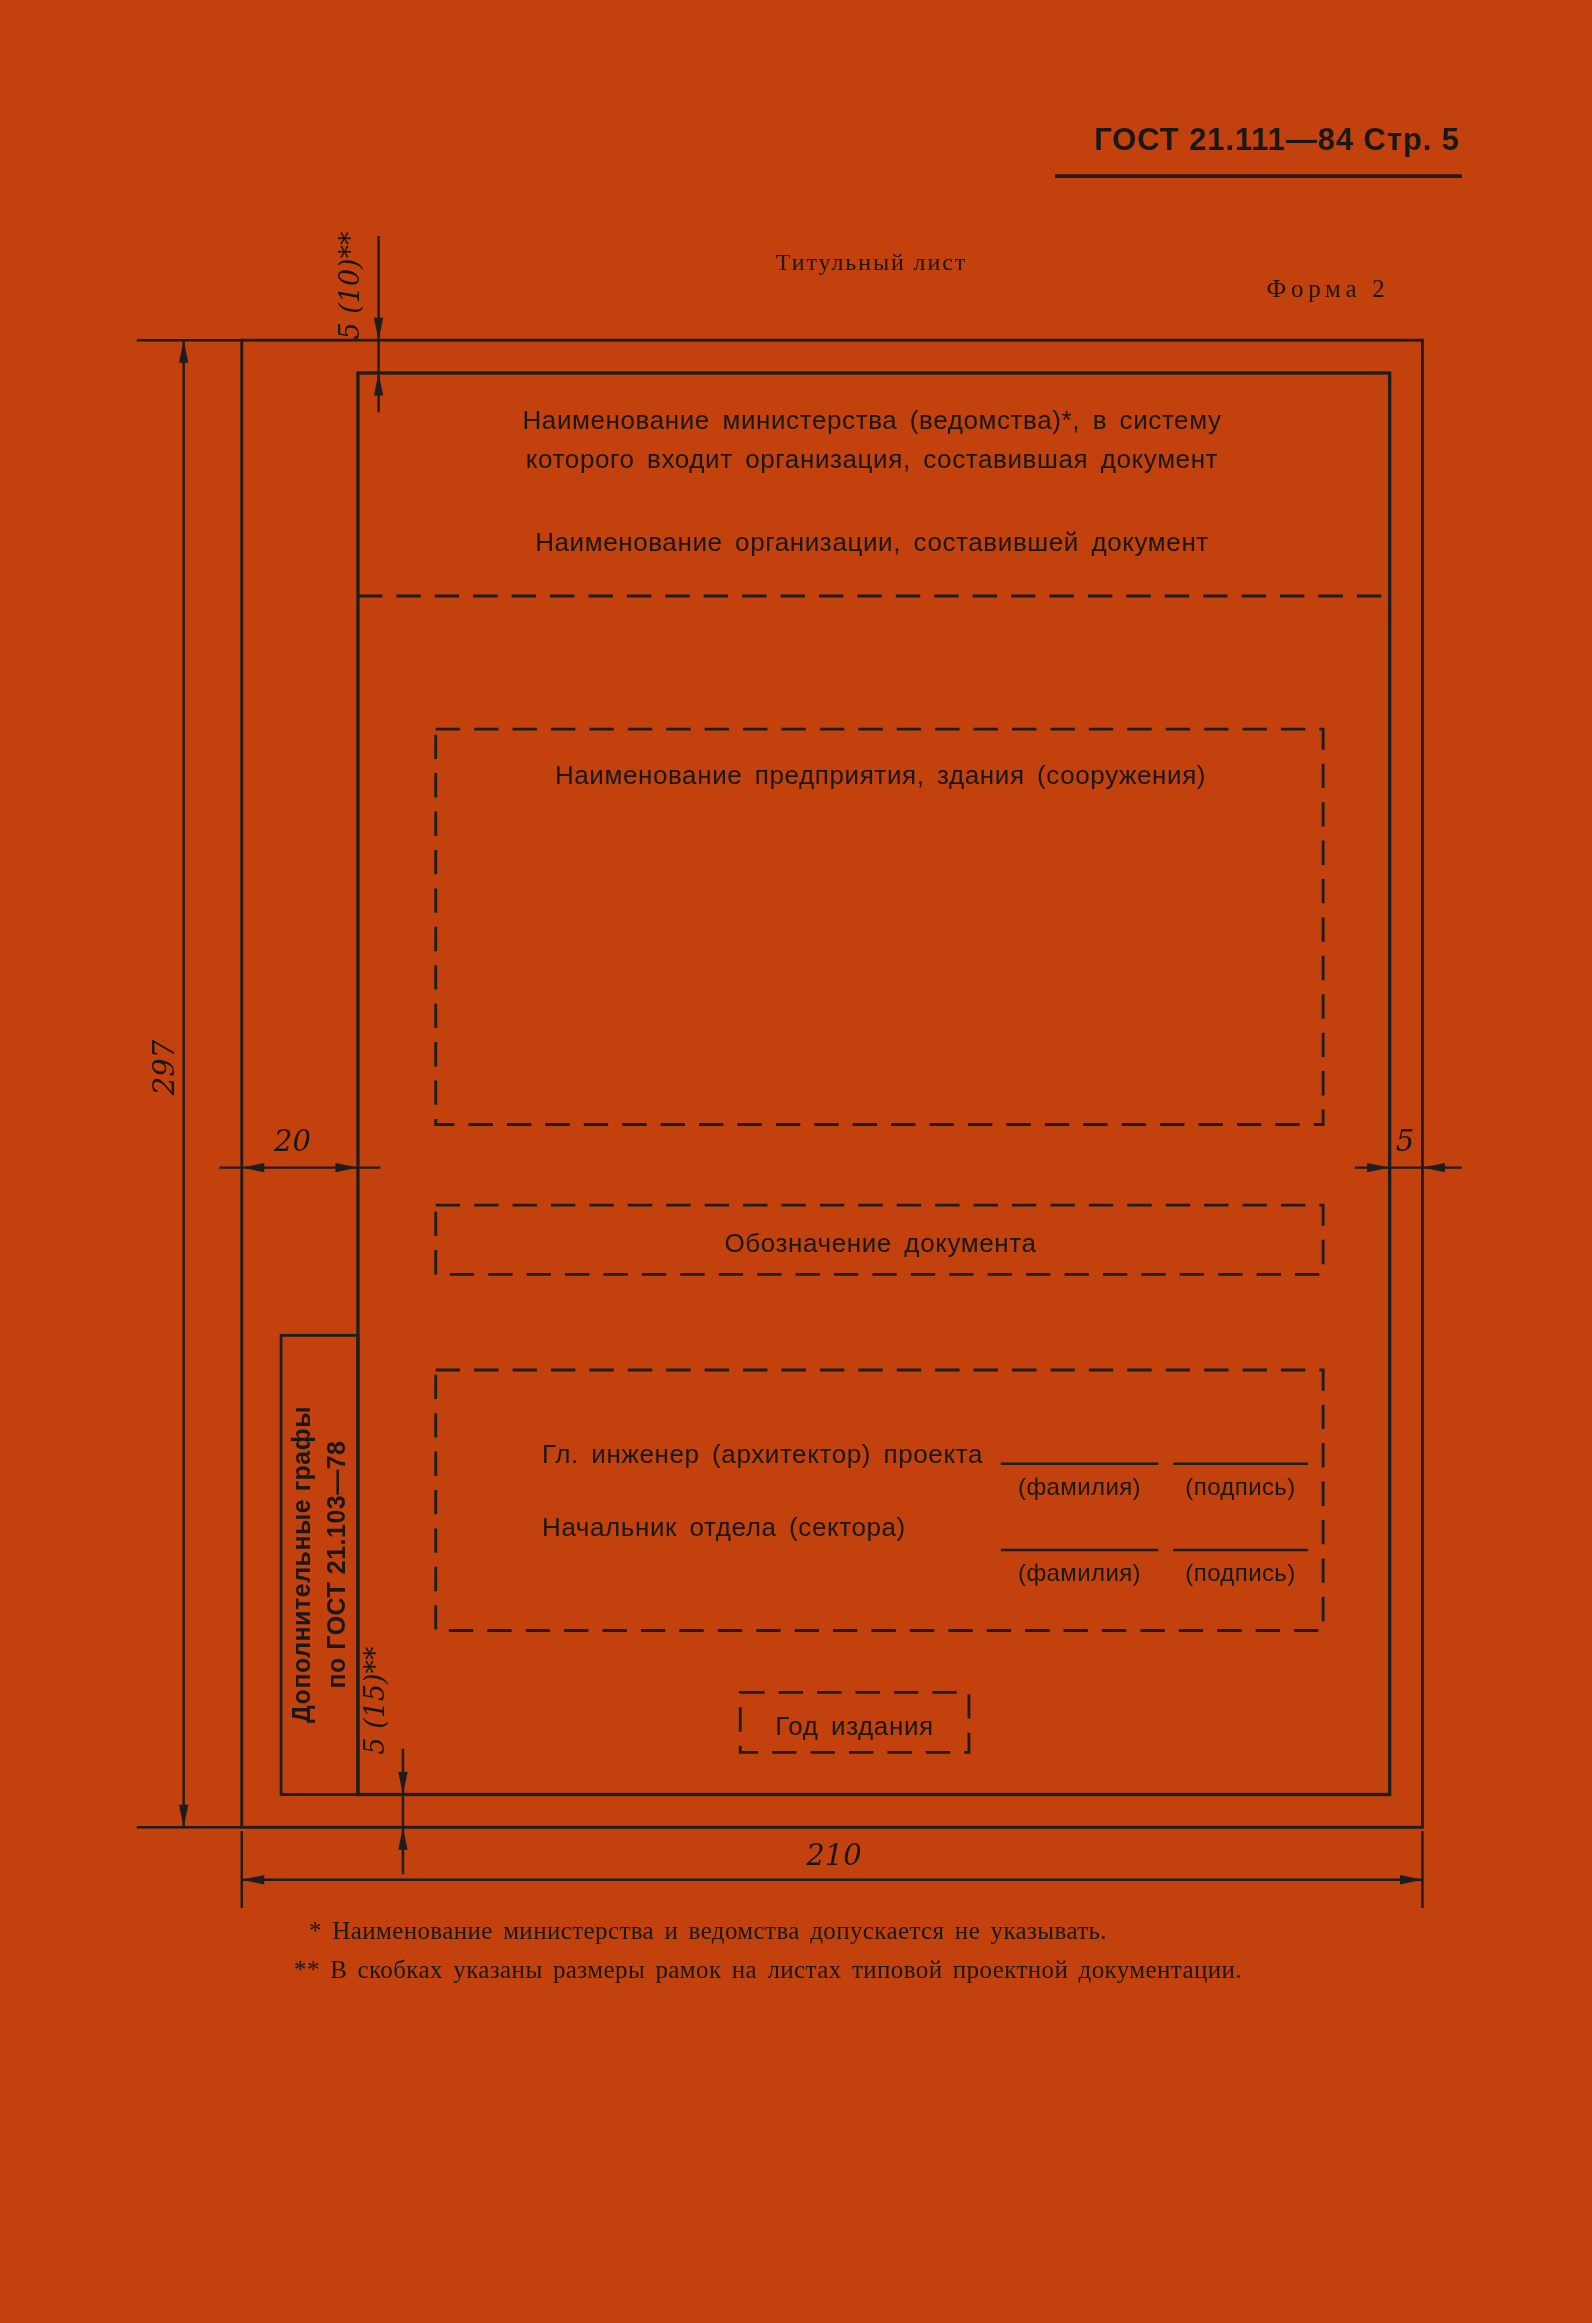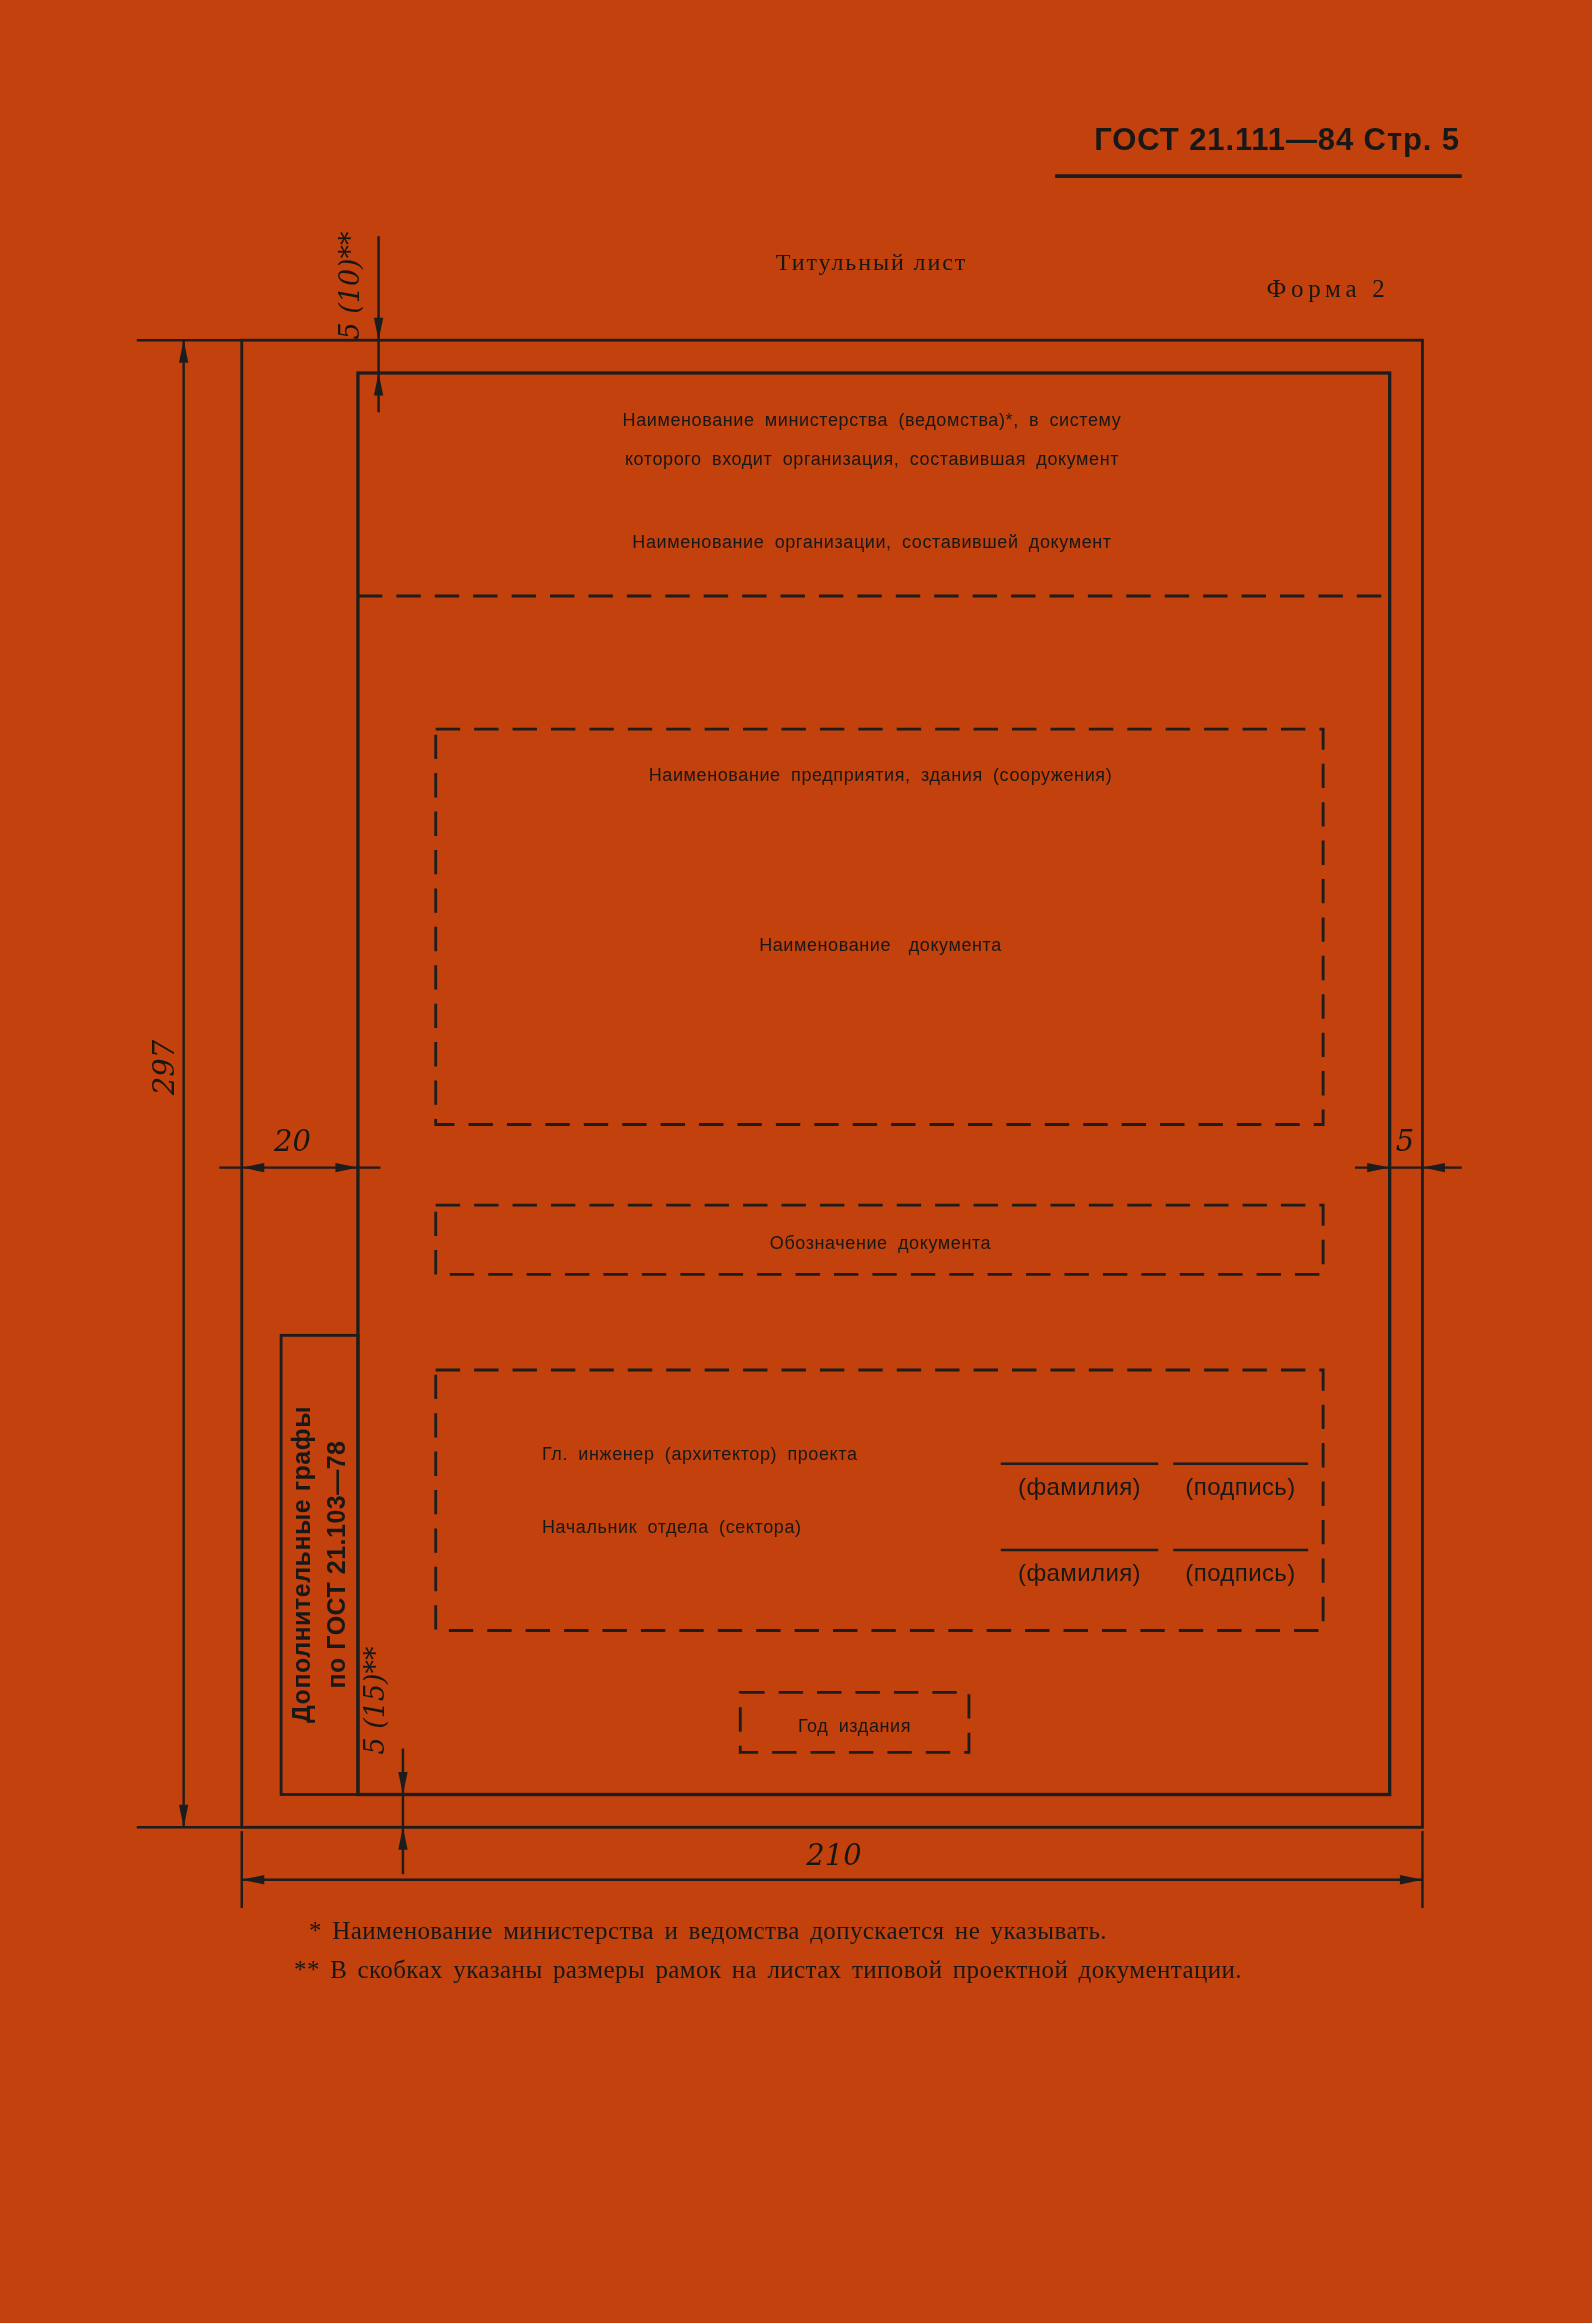--- a/index.html
+++ b/index.html
@@ -19,21 +19,21 @@
   .ah   { fill:#1d1d1d; stroke:none; }
 
   .gost-header {
     font-weight:bold; font-size:31px; letter-spacing:0.9px;
     text-align:right; font-family:"Liberation Sans", sans-serif;
   }
   .caption { font-family:"Liberation Serif", serif; font-size:24px; letter-spacing:1.9px; text-align:center; }
   .form-caption { font-family:"Liberation Serif", serif; font-size:25px; letter-spacing:4.7px; text-align:center; }
 
   .form-text {
-    font-size:18px; letter-spacing:0.6px; word-spacing:4.7px;
+    font-size:26px; letter-spacing:0.6px; word-spacing:4.7px;
     text-align:center; color:#181818; line-height:39px;
   }
   .left-text { text-align:left; }
   .sig-sub { font-size:24px; letter-spacing:0.4px; text-align:center; }
   .bold { font-weight:normal; }
   .wide-words { word-spacing:12px; }
 
   .dim {
     font-family:"DejaVu Serif", serif; font-style:italic;
     font-size:29px; text-align:center; color:#161616;
@@ -113,21 +113,20 @@
   <div class="abs dim" style="left:1375px; top:1124px; width:60px;">5</div>
   <div class="abs dim dim-small rot" style="left:270px; top:267px; width:164px; height:37px;">5 (10)**</div>
   <div class="abs dim dim-small rot" style="left:295px; top:1682px; width:164px; height:37px;">5 (15)**</div>
   <div class="abs dim" style="left:766px; top:1838px; width:136px;">210</div>
 
   <div class="abs form-text" style="left:394px; top:401px; width:956px;">Наименование министерства (ведомства)*,  в систему</div>
   <div class="abs form-text" style="left:394px; top:440px; width:956px;">которого входит организация, составившая документ</div>
   <div class="abs form-text" style="left:394px; top:523px; width:956px;">Наименование организации, составившей документ</div>
 
   <div class="abs form-text" style="left:440px; top:756px; width:881px;">Наименование предприятия, здания (сооружения)</div>
-  <div class="abs form-text wide-words" style="left:440px; top:926px; width:881px;">Наименование документа</div>
 
   <div class="abs form-text" style="left:440px; top:1224px; width:881px;">Обозначение документа</div>
 
   <div class="abs form-text left-text" style="left:542px; top:1435px; width:450px;">Гл. инженер (архитектор) проекта</div>
   <div class="abs form-text left-text" style="left:542px; top:1508px; width:450px;">Начальник отдела (сектора)</div>
 
   <div class="abs sig-sub" style="left:1001px; top:1473px; width:157px;">(фамилия)</div>
   <div class="abs sig-sub" style="left:1173px; top:1473px; width:135px;">(подпись)</div>
   <div class="abs sig-sub" style="left:1001px; top:1559px; width:157px;">(фамилия)</div>
   <div class="abs sig-sub" style="left:1173px; top:1559px; width:135px;">(подпись)</div>

